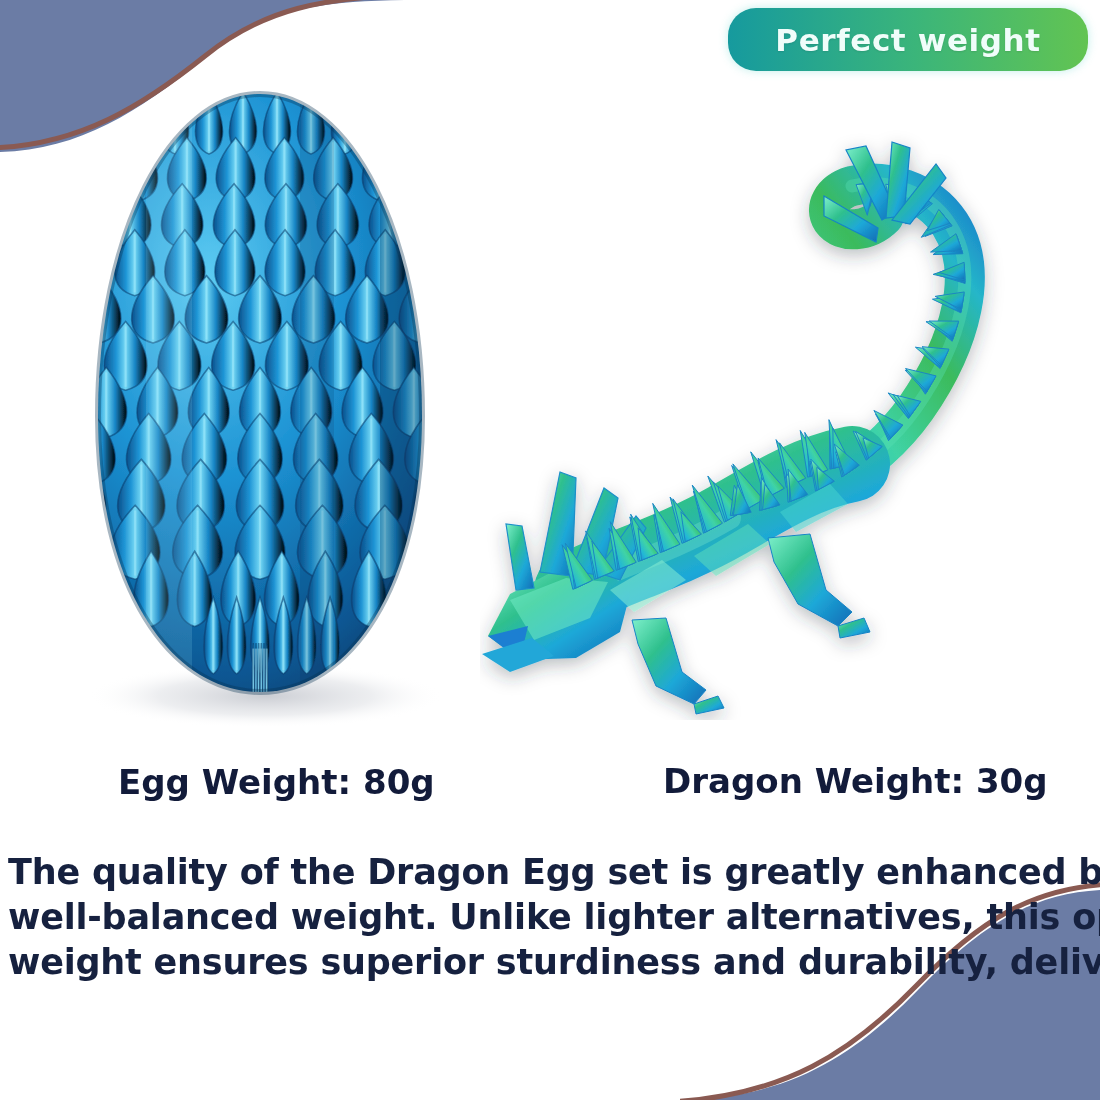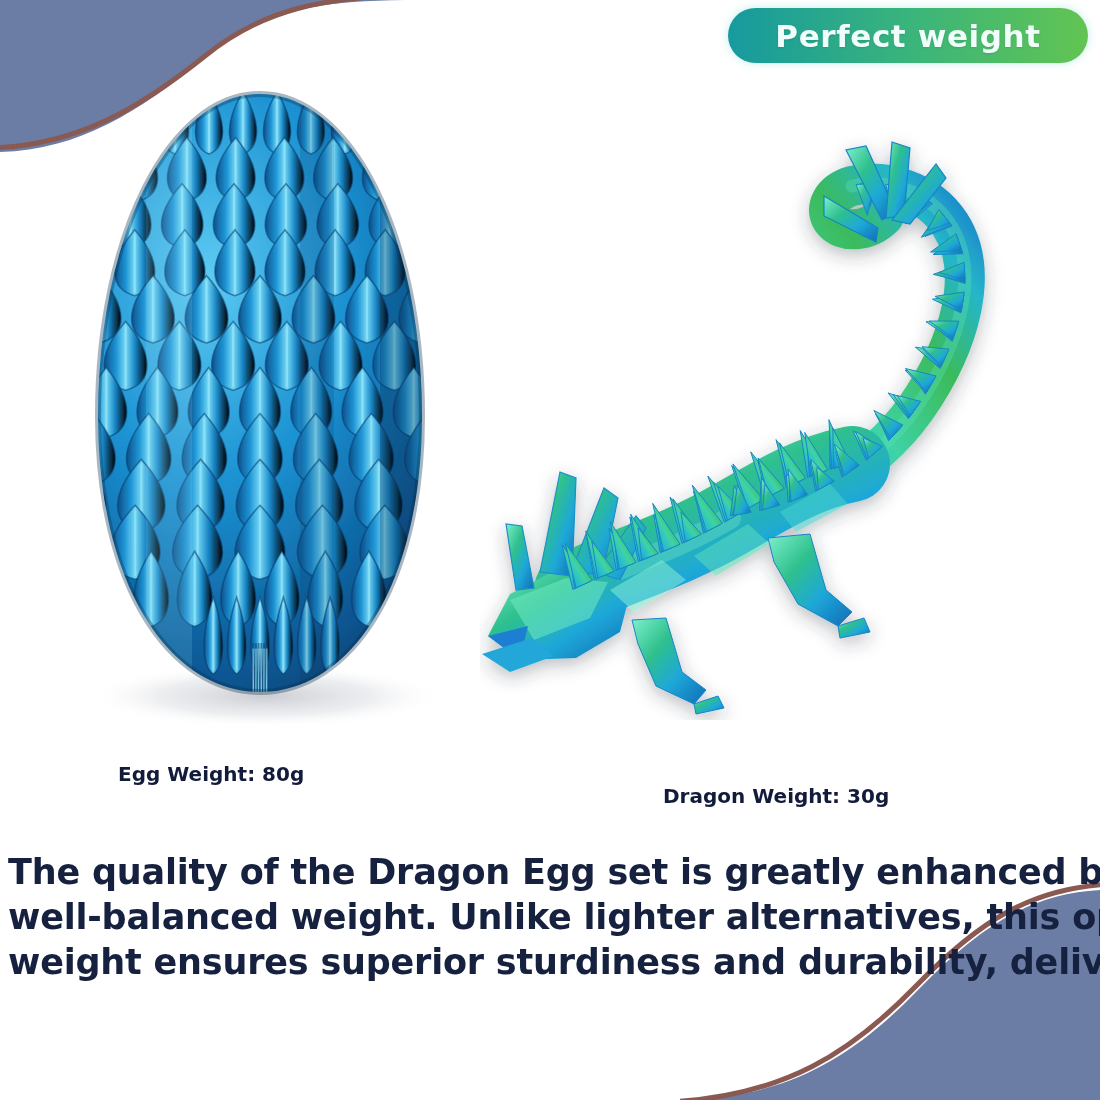--- a/index.html
+++ b/index.html
@@ -13,21 +13,21 @@
 
   
   .decor { position:absolute; pointer-events:none; }
   #decor-tl { top:0; left:0; width:420px; height:240px; }
   #decor-br { right:0; bottom:0; width:420px; height:260px; }
 
   
   #badge {
     position:absolute;
     left:728px; top:8px;
-    width:360px; height:55px;
+    width:360px; height:63px;
     border-radius:28px;
     display:flex; align-items:center; justify-content:center;
     box-shadow:0 0 10px rgba(120,220,210,.45);
   }
   #badge-label {
     font-family:"DejaVu Sans", sans-serif;
     font-size:31px;
     font-weight:bold;
     letter-spacing:.6px;
     text-shadow:0 1px 2px rgba(0,0,0,.10);
@@ -35,26 +35,26 @@
 
   
   #egg-photo   { position:absolute; left:50px;  top:86px;  width:420px; height:640px; }
   #dragon-photo{ position:absolute; left:480px; top:120px; width:620px; height:600px; }
   #egg-photo svg, #dragon-photo svg { width:100%; height:100%; display:block; }
 
   
   .caption {
     position:absolute;
     font-family:"DejaVu Sans", sans-serif;
-    font-size:20px;
+    font-size:34px;
     font-weight:bold;
     white-space:nowrap;
   }
   #caption-egg    { left:118px; top:762px; }
-  #caption-dragon { left:663px; top:784px;text-align:right; }
+  #caption-dragon { left:663px; top:761px;text-align:right; }
 
   
   #body-copy {
     position:absolute;
     left:8px; top:850px;
     width:1090px;
   }
   #body-copy .line {
     font-family:"DejaVu Sans", sans-serif;
     font-size:35px;

